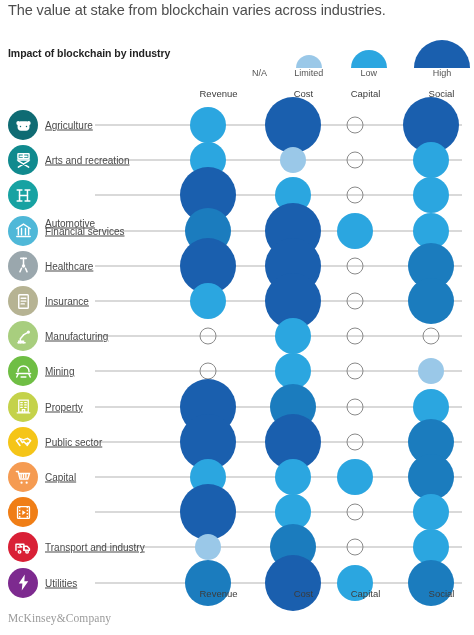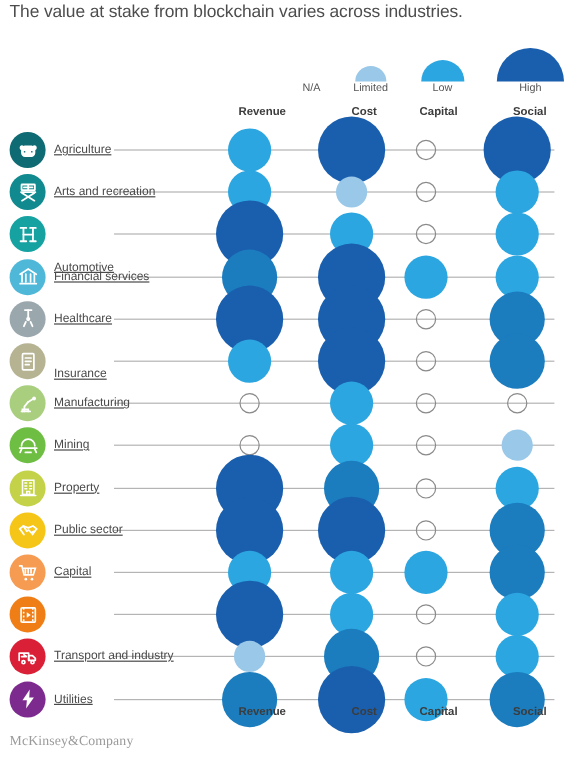--- a/index.html
+++ b/index.html
@@ -40,21 +40,21 @@
     border-radius: 999px 999px 0 0;
   }
   .legend-label {
     font-size: 9px; color: #555; margin-top: 1.5px;
     white-space: nowrap; line-height: 1;
   }
 
   
   .col-head, .col-foot {
     position: absolute; font-size: 9.5px; color: #3c3c3c;
-    font-weight: 700; transform: translateX(-50%); white-space: nowrap; padding-left: 21px;
+    font-weight: 400; transform: translateX(-50%); white-space: nowrap; padding-left: 21px;
   }
   .col-head { top: 88px; }
   .col-foot { top: 588px; }
 
   
   #grid { position: absolute; left: 0; top: 0; width: 474px; height: 635px; }
 
   .rowline {
     position: absolute; height: 1px; background: #b4b4b4;
     left: 95px; right: 12px; transform: translateY(-0.5px);
@@ -90,20 +90,21 @@
     font-family: "Liberation Serif", serif;
     font-size: 11.5px; color: #9b9b9b; letter-spacing: 0.1px;
   }
 </style>
 </head>
 <body>
 
 <div id="page">
 
   <div id="title">The value at stake from blockchain varies across industries.</div>
+  <div id="subtitle">Impact of blockchain by industry</div>
 
   <div id="legend">
       <div class="legend-item">
         <div class="legend-dome" style="width: 0px; height: 0px; background: rgb(255, 255, 255);"></div>
         <div class="legend-label">N/A</div>
       </div>
       <div class="legend-item">
         <div class="legend-dome" style="width: 26px; height: 13px; background: rgb(154, 200, 232);"></div>
         <div class="legend-label">Limited</div>
       </div>
@@ -183,21 +184,21 @@
       <div class="bubble" title="Healthcare / Cost: High" style="width: 56px; height: 56px; left: 293px; top: 265.8px; background: rgb(26, 95, 174);"></div>
       <div class="bubble na" title="Healthcare / Capital: N/A" style="width: 17px; height: 17px; left: 355px; top: 265.8px;"></div>
       <div class="bubble" title="Healthcare / Social: Medium" style="width: 46px; height: 46px; left: 431px; top: 265.8px; background: rgb(27, 124, 190);"></div>
       <div class="rowline" style="top: 301px;"></div>
       <div class="ind-icon" style="top: 301px; background: rgb(182, 179, 147);">
         <svg viewBox="0 0 24 24" fill="none" stroke="#fff" stroke-width="1.8" stroke-linecap="round">
           <rect x="6" y="3.5" width="12" height="17" rx="1"></rect>
           <path d="M9 8h6M9 11.5h6M9 15h4"></path>
         </svg>
       </div>
-      <div class="ind-label" style="top: 312px; text-align: right;">Insurance</div>
+      <div class="ind-label" style="top: 301px; text-align: right;">Insurance</div>
       <div class="bubble" title="Insurance / Revenue: Low" style="width: 36px; height: 36px; left: 208px; top: 301px; background: rgb(43, 166, 224);"></div>
       <div class="bubble" title="Insurance / Cost: High" style="width: 56px; height: 56px; left: 293px; top: 301px; background: rgb(26, 95, 174);"></div>
       <div class="bubble na" title="Insurance / Capital: N/A" style="width: 17px; height: 17px; left: 355px; top: 301px;"></div>
       <div class="bubble" title="Insurance / Social: Medium" style="width: 46px; height: 46px; left: 431px; top: 301px; background: rgb(27, 124, 190);"></div>
       <div class="rowline" style="top: 336.2px;"></div>
       <div class="ind-icon" style="top: 336.2px; background: rgb(168, 206, 126);">
         <svg viewBox="0 0 24 24" fill="none" stroke="#fff" stroke-width="1.9" stroke-linecap="round">
           <path d="M5 20h9"></path>
           <path d="M8 20v-5l4-5"></path>
           <path d="M12 10l5-3"></path>

